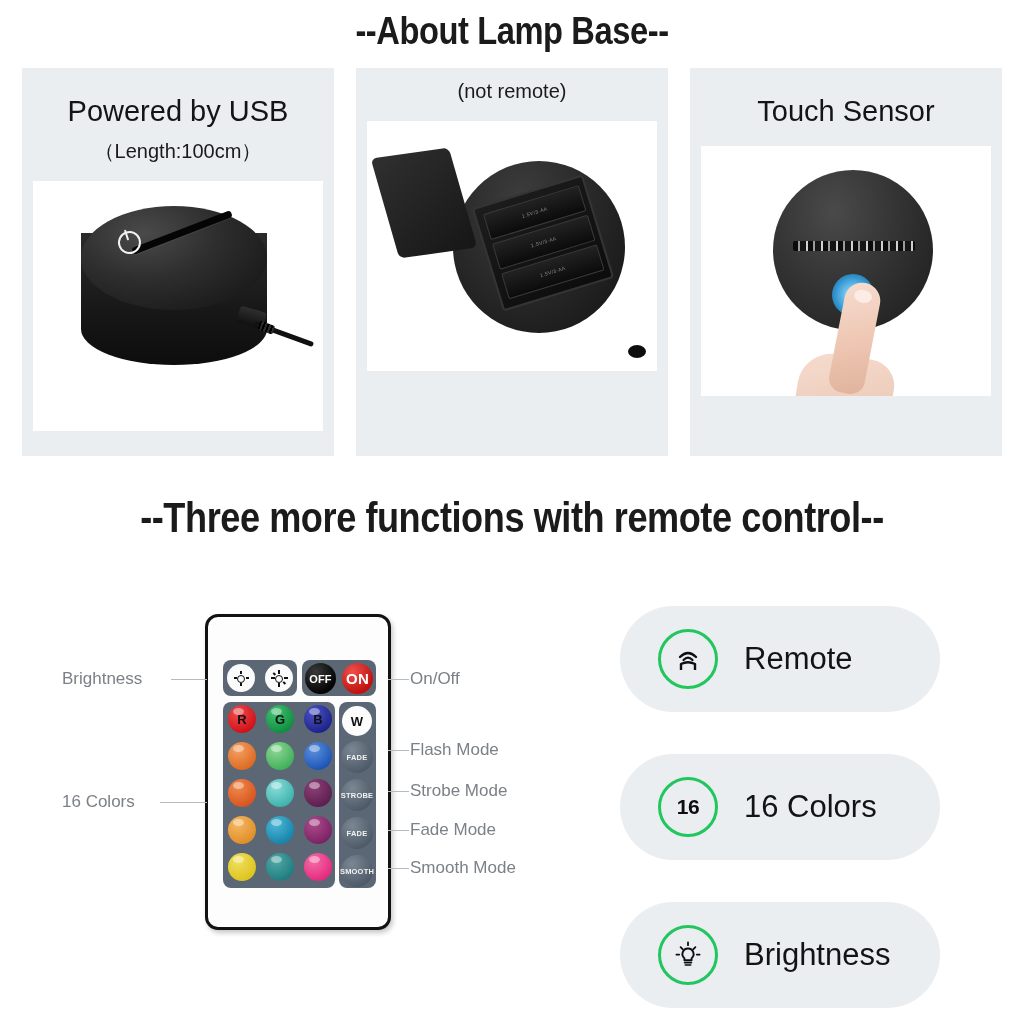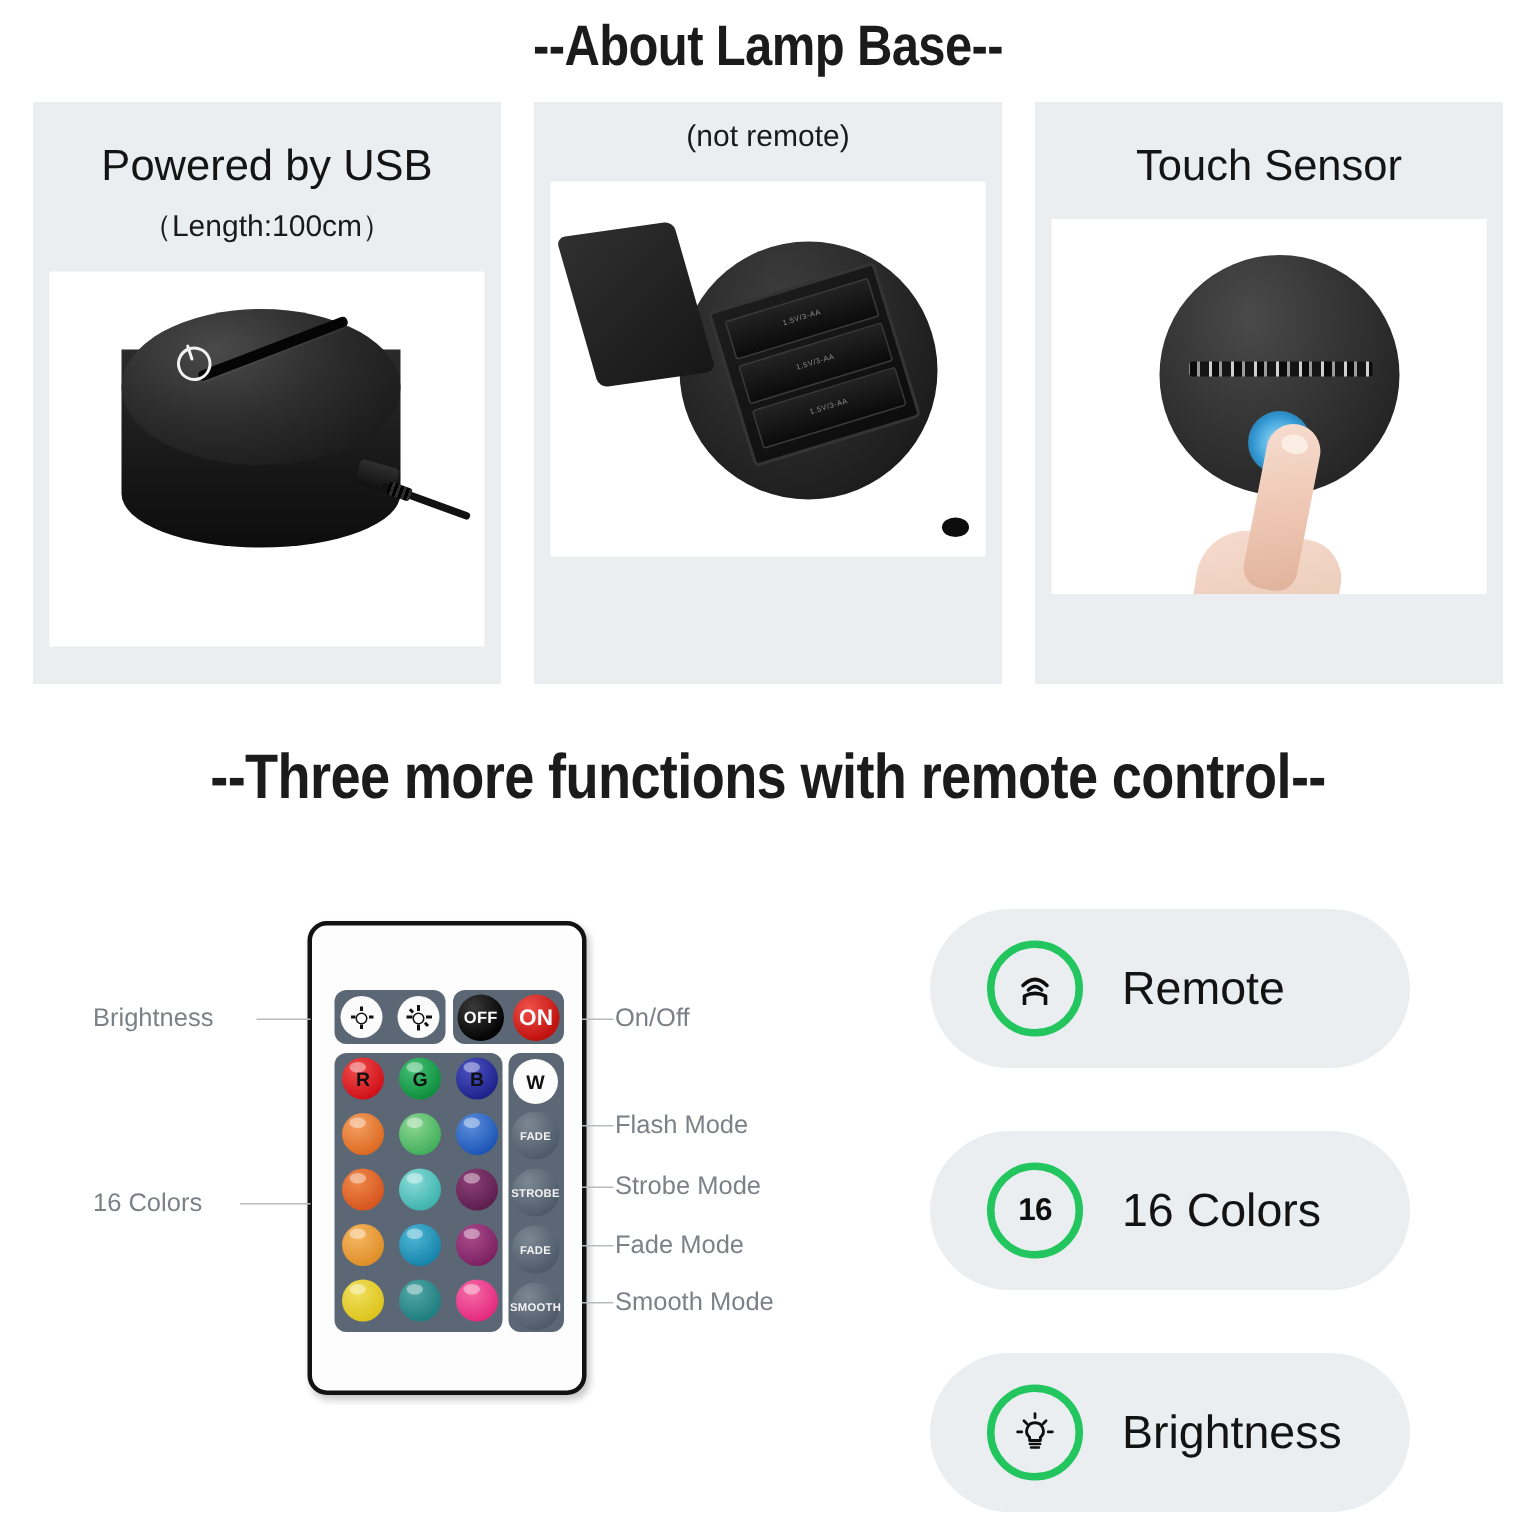--- a/index.html
+++ b/index.html
@@ -205,21 +205,21 @@
   .callout.right{text-align:left;}
   .leader{position:absolute;height:1px;background:#b4bcc2;}
 
   
   .pill{
     position:absolute;left:620px;width:320px;height:106px;
     background:#eaeef1;border-radius:53px;
     display:flex;align-items:center;box-sizing:border-box;padding-left:38px;
   }
   .pill .pico{
-    width:54px;height:54px;border:5px solid #22c55e;border-radius:50%;
+    width:54px;height:54px;border:3px solid #22c55e;border-radius:50%;
     position:relative;flex:0 0 auto;
     display:flex;align-items:center;justify-content:center;
   }
   .pill .plabel{
     margin-left:26px;font-size:31px;color:#131313;white-space:nowrap;
   }
   #pill-remote{top:606px;} #pill-colors{top:754px;} #pill-brightness{top:902px;}
   .pico-num{font-size:21px;font-weight:700;color:#0e0e0e;letter-spacing:-.5px;}
 </style>
 </head>

